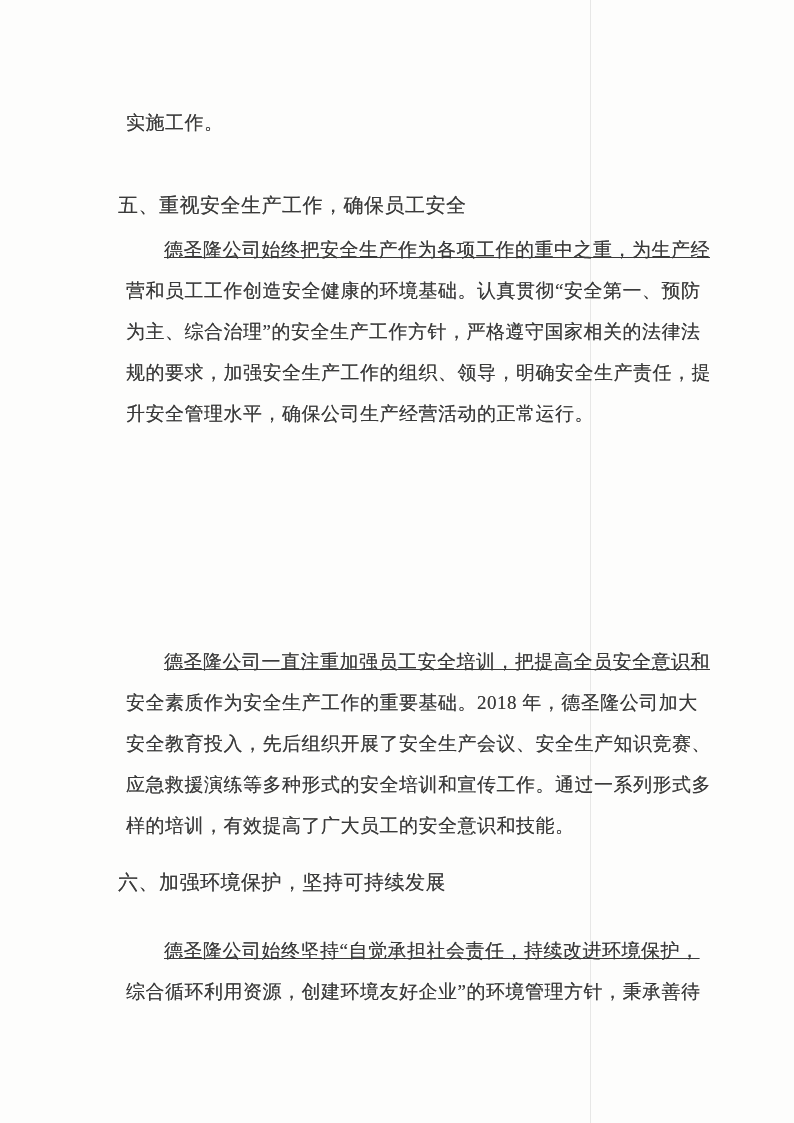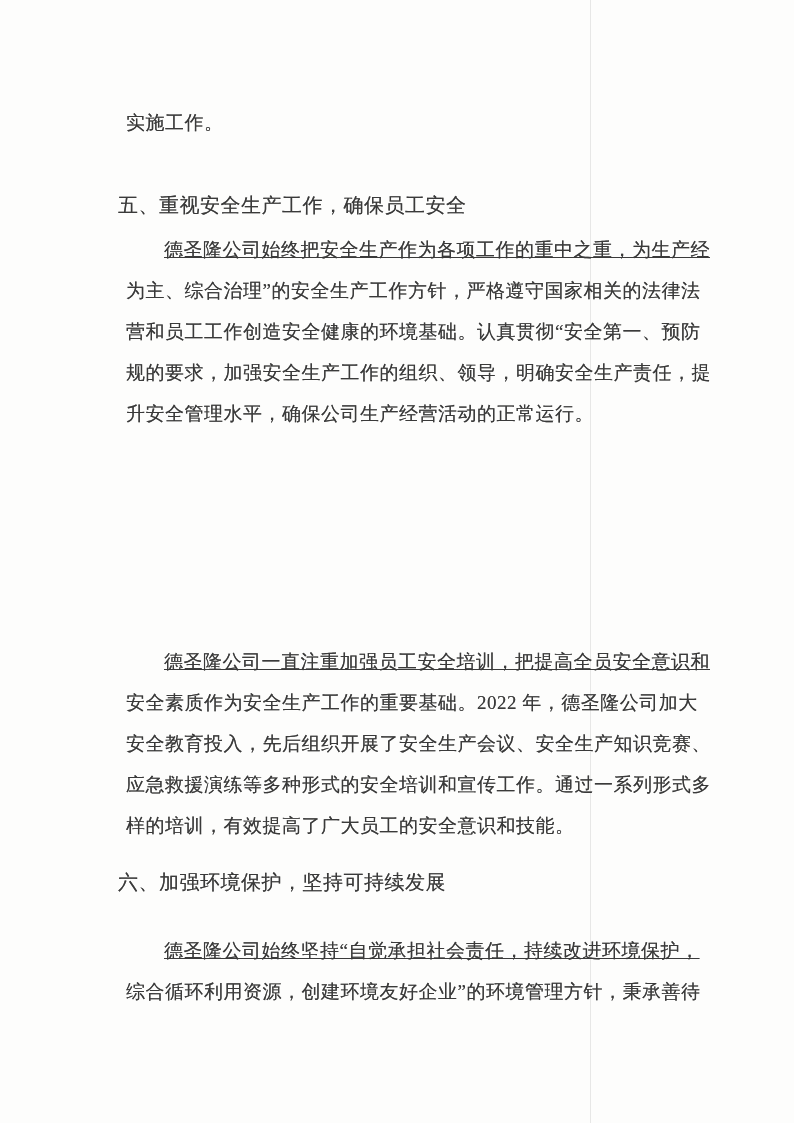--- a/index.html
+++ b/index.html
@@ -78,30 +78,30 @@
   <div class="block" id="intro">
     <div class="line last">实施工作。</div>
   </div>
 
   <div class="block" id="heading5">
     <div class="heading">五、重视安全生产工作，确保员工安全</div>
   </div>
 
   <div class="block" id="para5-1">
     <div class="line first">德圣隆公司始终把安全生产作为各项工作的重中之重，为生产经</div>
+    <div class="line">营和员工工作创造安全健康的环境基础。认真贯彻“安全第一、预防</div>
     <div class="line">为主、综合治理”的安全生产工作方针，严格遵守国家相关的法律法</div>
-    <div class="line">营和员工工作创造安全健康的环境基础。认真贯彻“安全第一、预防</div>
     <div class="line">规的要求，加强安全生产工作的组织、领导，明确安全生产责任，提</div>
     <div class="line last">升安全管理水平，确保公司生产经营活动的正常运行。</div>
   </div>
 
 
   <div class="block" id="para5-3">
     <div class="line first">德圣隆公司一直注重加强员工安全培训，把提高全员安全意识和</div>
-    <div class="line">安全素质作为安全生产工作的重要基础。2022 年，德圣隆公司加大</div>
+    <div class="line">安全素质作为安全生产工作的重要基础。2018 年，德圣隆公司加大</div>
     <div class="line">安全教育投入，先后组织开展了安全生产会议、安全生产知识竞赛、</div>
     <div class="line">应急救援演练等多种形式的安全培训和宣传工作。通过一系列形式多</div>
     <div class="line last">样的培训，有效提高了广大员工的安全意识和技能。</div>
   </div>
 
   <div class="block" id="heading6">
     <div class="heading">六、加强环境保护，坚持可持续发展</div>
   </div>
 
   <div class="block" id="para6-1">

